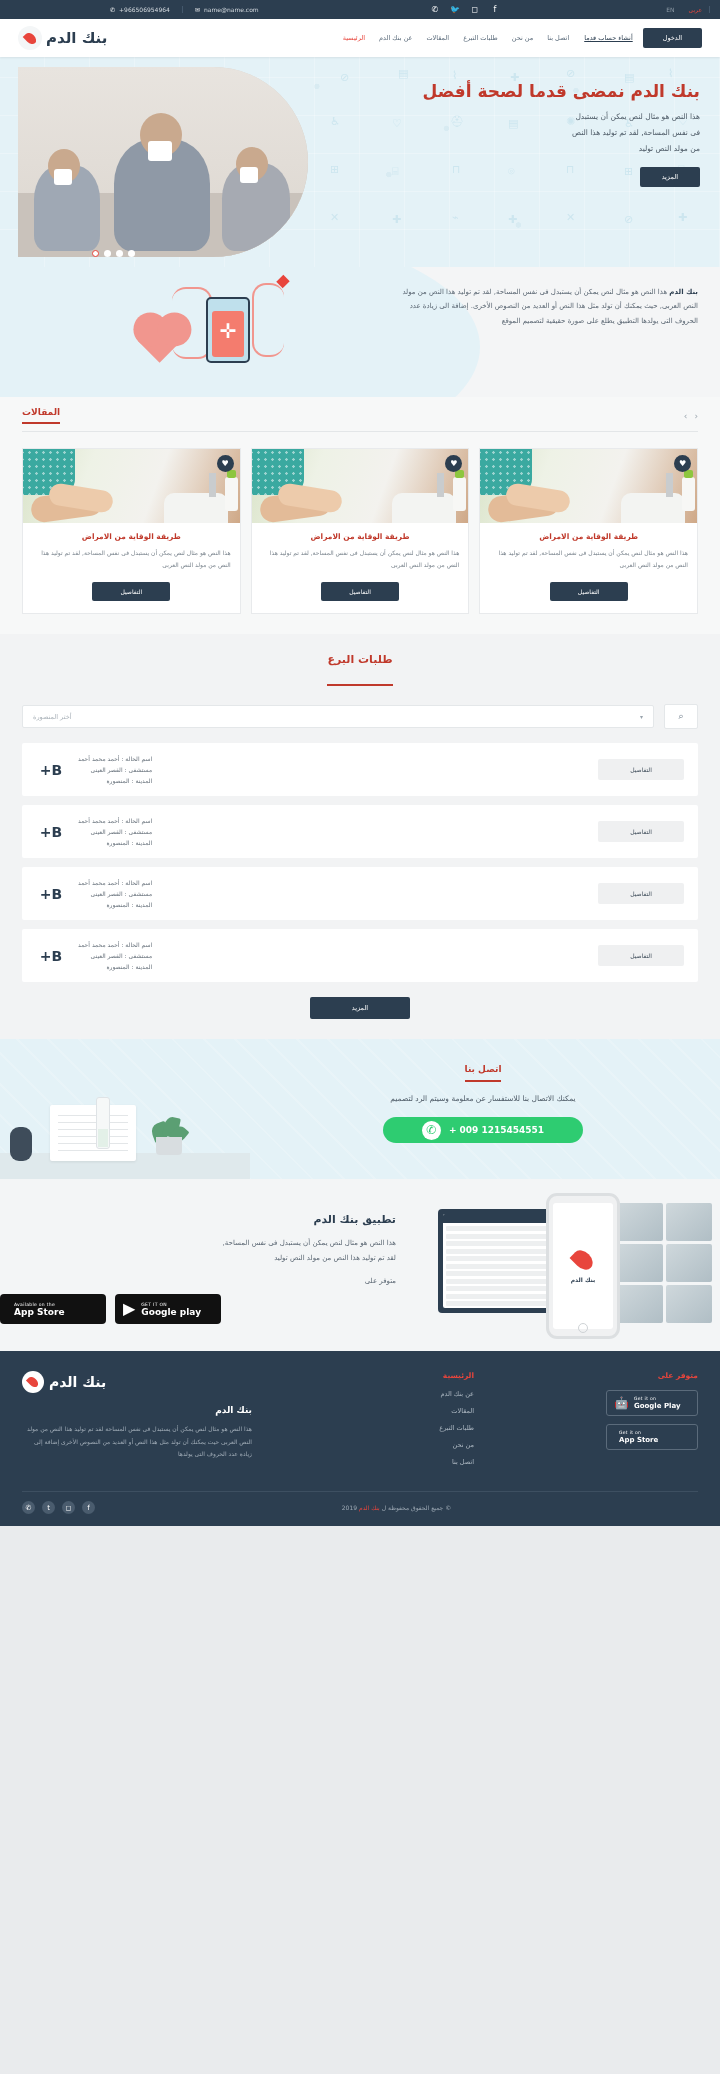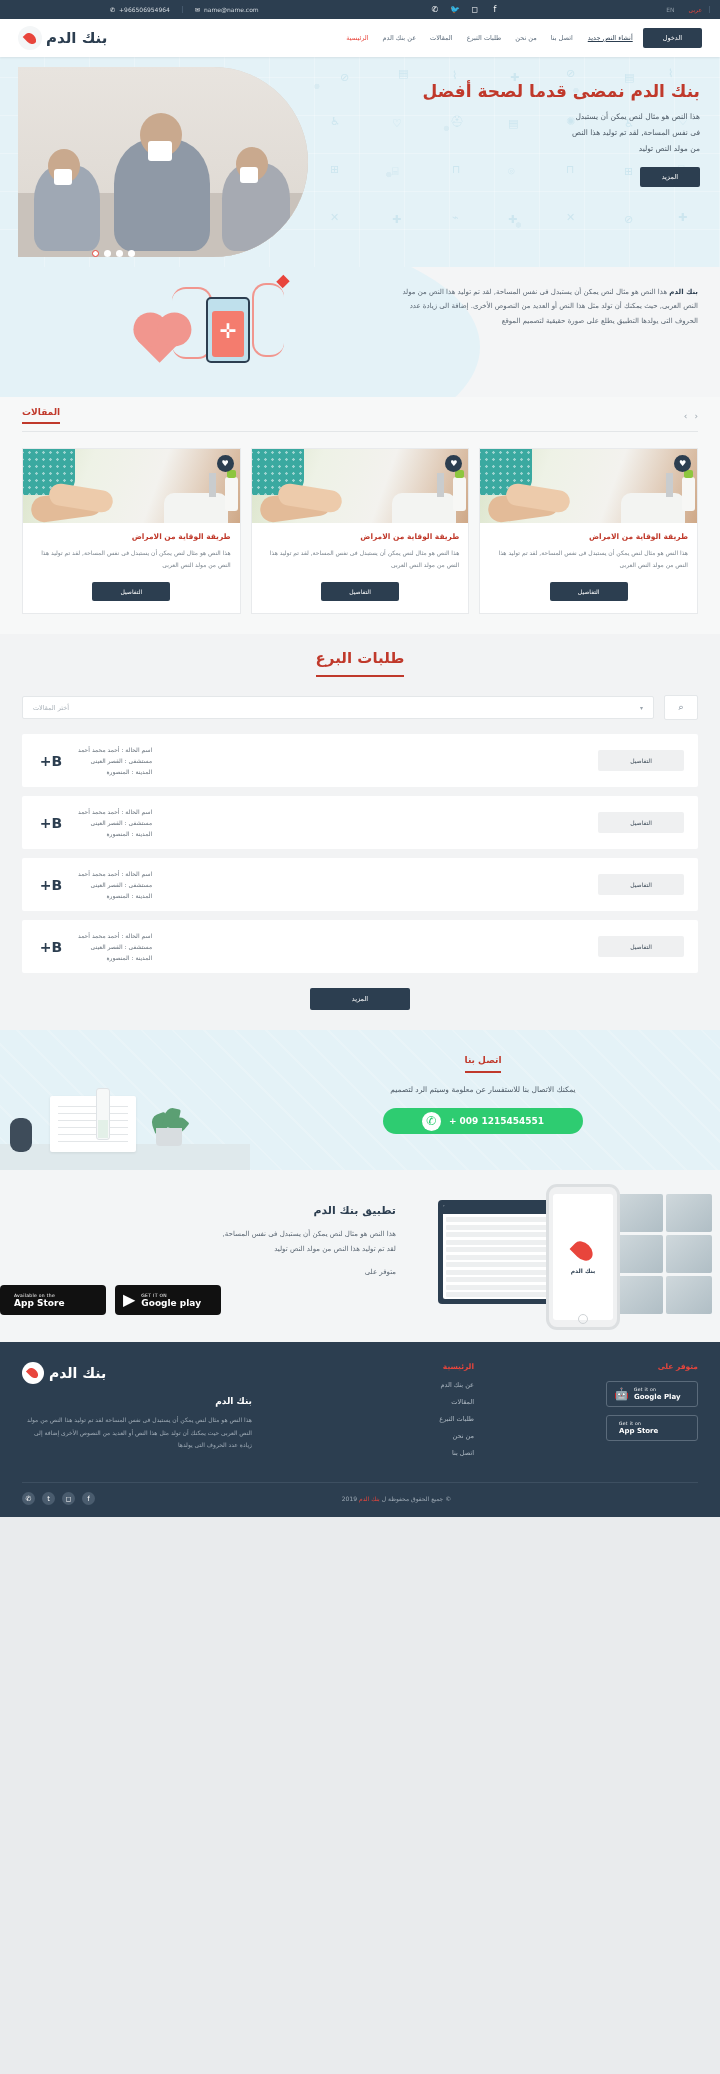--- a/index.html
+++ b/index.html
@@ -183,32 +183,32 @@
   .ci-shirt { position: absolute; left: -4px; top: 0; width: 56px; height: 46px; background: #3aa9a0; border-radius: 0 0 16px 0; }
   .ci-shirt:after { content:""; position:absolute; inset:0;
     background-image: radial-gradient(circle, rgba(255,255,255,.5) 1px, transparent 1.5px);
     background-size: 7px 7px; }
   .heart-badge {
     position: absolute; right: 6px; top: 6px; width: 17px; height: 17px; border-radius: 50%;
     background: #2c3e50; color: #fff; display: flex; align-items: center; justify-content: center;
     font-size: 8px;
   }
   .card-body { padding: 9px 9px 12px; text-align: right; }
-  .card-title { font-size: 7.5px; color: #c0392b; font-weight: bold; margin-bottom: 6px; }
+  .card-title { font-size: 7.5px; color: #c0392b; font-weight: bold; margin-bottom: 6px; text-align: center; }
   .card-text { font-size: 6px; color: #7b858e; line-height: 2; }
   .card-btn {
     display: block; margin: 11px auto 0; background: #2c3e50; color: #fff; border: none;
     font-size: 6px; padding: 6px 0; width: 78px; border-radius: 2px;
   }
 
   
   .donate { background: #f2f3f4; padding: 0 22px 20px; }
   .donate-head { text-align: center; padding: 14px 0 10px; }
-  .donate-title { display: inline-block; font-size: 15px; color: #c0392b; font-weight: bold;
-                  padding-bottom: 8px; border-bottom: 2px solid #c0392b; }
+  .donate-title { display: inline-block; font-size: 11px; color: #c0392b; font-weight: bold;
+                  padding-bottom: 18px; border-bottom: 2px solid #c0392b; }
   .filters { display: flex; gap: 10px; align-items: center; padding: 8px 0 14px; }
   .sel {
     flex: 1; height: 23px; background: #fff; border: 1px solid #e4e7e9; border-radius: 2px;
     display: flex; align-items: center; justify-content: space-between; padding: 0 10px;
     font-size: 6.5px; color: #aab2b9;
   }
   .sel .chev { color: #9aa4ad; font-size: 6px; }
   .search-btn {
     width: 34px; height: 25px; background: #fff; border: 1px solid #e4e7e9; border-radius: 2px;
     display: flex; align-items: center; justify-content: center; color: #5b6b7b; font-size: 9px;
@@ -349,21 +349,21 @@
     </div>
     <div class="topbar-right">
       <span class="lang">EN</span>
       <span class="lang active">عربى</span>
     </div>
   </div>
 
   <div class="nav">
     <div class="nav-right">
       <button class="btn-login">الدخول</button>
-      <span class="nav-register">أنشاء النص جديد</span>
+      <span class="nav-register">أنشاء حساب قدما</span>
     </div>
     <div class="nav-links">
       <span class="nav-link">اتصل بنا</span>
       <span class="nav-link">من نحن</span>
       <span class="nav-link">طلبات التبرع</span>
       <span class="nav-link">المقالات</span>
       <span class="nav-link">عن بنك الدم</span>
       <span class="nav-link active">الرئيسية</span>
     </div>
     <div class="brand">
@@ -525,21 +525,21 @@
   <div class="donate">
     <div class="donate-head">
       <span class="donate-title">طلبات البرع</span>
     </div>
     <div class="filters">
       <div class="search-btn">
         <span>⌕</span>
       </div>
       <div class="sel">
         <span class="chev">▾</span>
-        <span>أختر المقالات</span>
+        <span>أختر المنصورة</span>
       </div>
     </div>
 
     <div class="req-row">
       <button class="req-btn">التفاصيل</button>
       <div class="req-right">
         <div class="req-info">
           <div>اسم الحالة : أحمد محمد أحمد</div>
           <div>مستشفى : القصر العينى</div>
           <div>المدينة : المنصورة</div>

